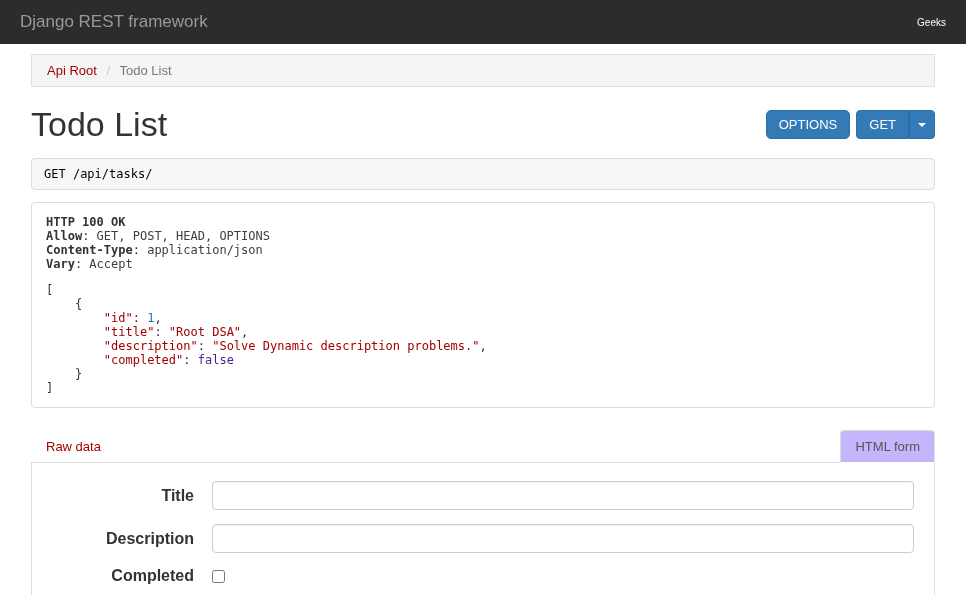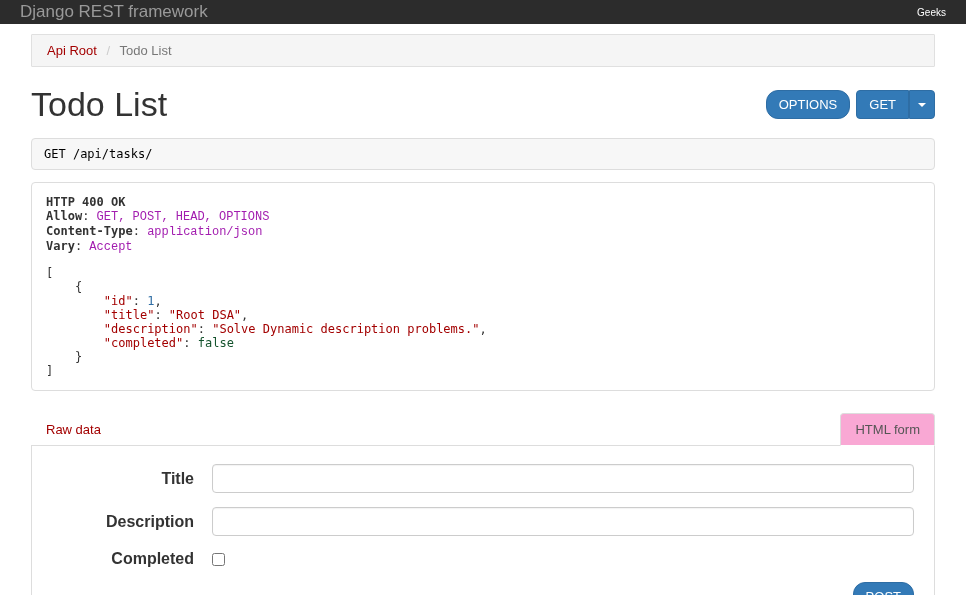--- a/index.html
+++ b/index.html
@@ -1,45 +1,45 @@
 <!DOCTYPE html>
 <html><head>
 <meta charset="utf-8">
 <style>
 * { box-sizing: border-box; margin: 0; padding: 0; }
 body { font-family: "Helvetica Neue", Helvetica, Arial, sans-serif; font-size: 14px; color: #333; background: #fff; }
-.navbar { background: #2c2c2c; color: #fff; height: 24px; display: flex; align-items: center; justify-content: space-between; padding: 0 20px; }
+.navbar { background: #2c2c2c; color: #fff; height: 44px; display: flex; align-items: center; justify-content: space-between; padding: 0 20px; }
 .navbar-brand { color: #999; font-size: 17px; }
 .navbar-user { color: #ffffff; font-size: 10px; }
 .container { max-width: 920px; margin: 0 auto; padding: 0 8px; }
 .breadcrumb { background: #f5f5f5; border: 1px solid #e0e0e0; border-radius: 1px; padding: 8px 15px; margin-top: 10px; font-size: 13px; }
 .breadcrumb a { color: #a30000; text-decoration: none; }
 .breadcrumb .sep { color: #ccc; padding: 0 6px; }
 .breadcrumb .active { color: #777; }
 .page-header { display: flex; justify-content: space-between; align-items: center; margin: 18px 0 14px; }
 .page-header h1 { font-size: 34px; font-weight: 400; color: #333; }
 .btn-group { display: flex; gap: 6px; }
-.btn { display: inline-flex; align-items: center; justify-content: center; padding: 6px 12px; font-size: 13px; border-radius: 12px; border: 1px solid transparent; cursor: pointer; text-decoration: none; }
+.btn { display: inline-flex; align-items: center; justify-content: center; padding: 6px 12px; font-size: 13px; border-radius: 5px; border: 1px solid transparent; cursor: pointer; text-decoration: none; }
 .btn-primary { background: #337ab7; border-color: #2e6da4; color: #fff; }
 .btn-split { display: flex; }
 .btn-split .btn { border-radius: 4px 0 0 4px; }
 .btn-split .caret-btn { border-radius: 0 4px 4px 0; border-left: 1px solid #2e6da4; padding: 6px 8px; }
 .caret { display: inline-block; width: 0; height: 0; border-left: 4px solid transparent; border-right: 4px solid transparent; border-top: 4px solid #fff; }
 .request-info { background: #f7f7f7; border: 1px solid #ddd; border-radius: 4px; padding: 8px 12px; font-family: Consolas, Menlo, monospace; font-size: 12px; color: #000000; margin-bottom: 12px; }
 .response-panel { border: 1px solid #ddd; border-radius: 4px; padding: 12px 14px; font-family: Consolas, Menlo, monospace; font-size: 12px; background: #fff; margin-bottom: 22px; }
 .response-panel .meta .key { color: #333; font-weight: bold; }
-.response-panel .meta .val { color: #a21caf; font-family: Liberation Mono, monospace; }
+.response-panel .meta .val { color: #404040; }
 .response-body { margin-top: 12px; white-space: pre; color: #333; }
 .json-key { color: #a30000; }
 .json-str { color: #a30000; }
 .json-num { color: #2e6da4; }
-.json-bool { color: #14532d; }
+.json-bool { color: #4c1d95; }
 .tabs { display: flex; justify-content: space-between; border-bottom: 1px solid #ddd; }
 .tab { padding: 8px 14px; font-size: 13px; border: 1px solid transparent; margin-bottom: -1px; cursor: pointer; color: #a30000; }
-.tab.active { border: 1px solid #ddd; border-bottom: 1px solid #fff; border-radius: 4px 4px 0 0; color: #555; background: #f9a8d4; }
+.tab.active { border: 1px solid #ddd; border-bottom: 1px solid #fff; border-radius: 4px 4px 0 0; color: #555; background: #c4b5fd; }
 .form-panel { border: 1px solid #ddd; border-top: none; border-radius: 0 0 4px 4px; padding: 18px 20px 14px; background: #fff; }
 .form-row { display: flex; align-items: center; margin-bottom: 14px; }
 .form-row label { width: 160px; text-align: right; padding-right: 18px; font-weight: bold; font-size: 16px; color: #333; }
 .form-row input[type=text] { flex: 1; padding: 6px 10px; border: 1px solid #ccc; border-radius: 4px; font-size: 13px; box-shadow: inset 0 1px 1px rgba(0,0,0,.05); }
 .form-actions { display: flex; justify-content: flex-end; margin-top: 14px; }
 </style>
 </head>
 <body>
 
 <div class="navbar">
@@ -68,21 +68,21 @@
     </div>
   </div>
 
   <div class="request-info">
     <span>GET</span>
     <span>/api/tasks/</span>
   </div>
 
   <div class="response-panel">
     <div class="meta">
-      <div><span class="key">HTTP 400 OK</span></div>
+      <div><span class="key">HTTP 100 OK</span></div>
       <div><span class="key">Allow</span>: <span class="val">GET, POST, HEAD, OPTIONS</span></div>
       <div><span class="key">Content-Type</span>: <span class="val">application/json</span></div>
       <div><span class="key">Vary</span>: <span class="val">Accept</span></div>
     </div>
     <div class="response-body">[
     {
         <span class="json-key">"id"</span>: <span class="json-num">1</span>,
         <span class="json-key">"title"</span>: <span class="json-str">"<span>Root DSA</span>"</span>,
         <span class="json-key">"description"</span>: <span class="json-str">"<span>Solve Dynamic description problems.</span>"</span>,
         <span class="json-key">"completed"</span>: <span class="json-bool">false</span>

